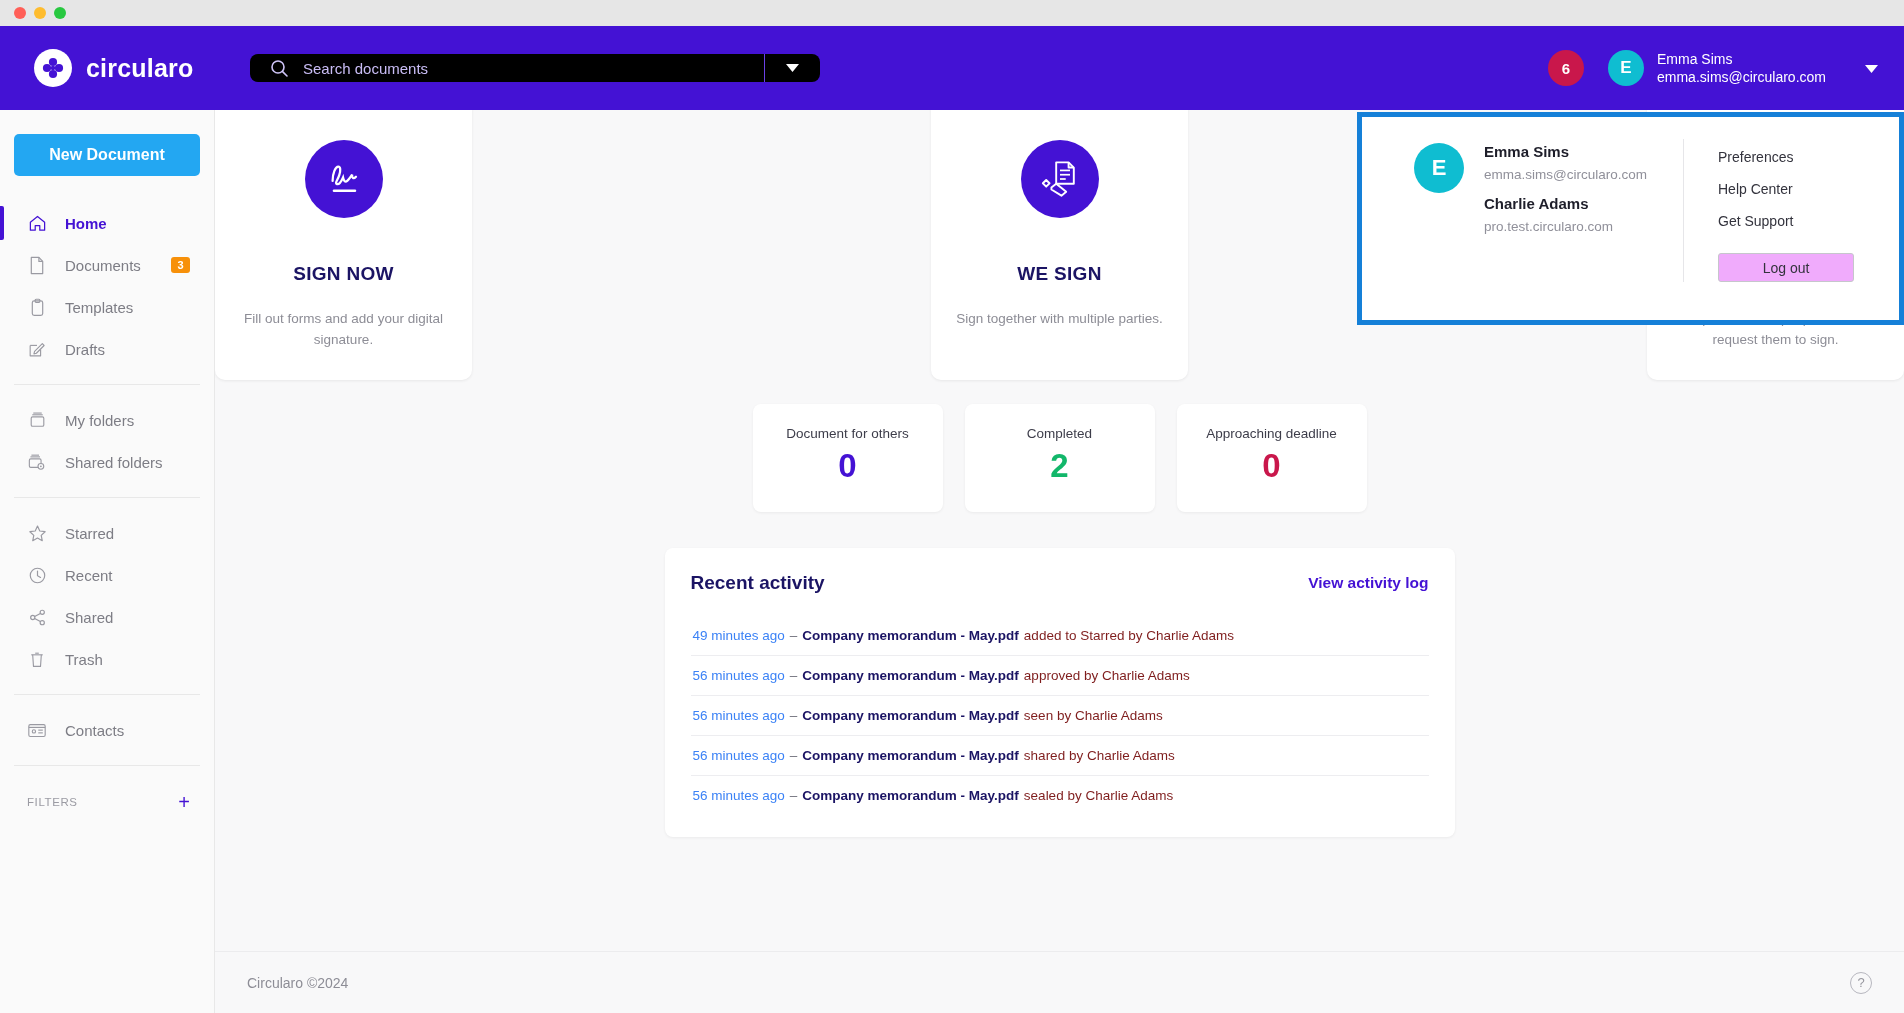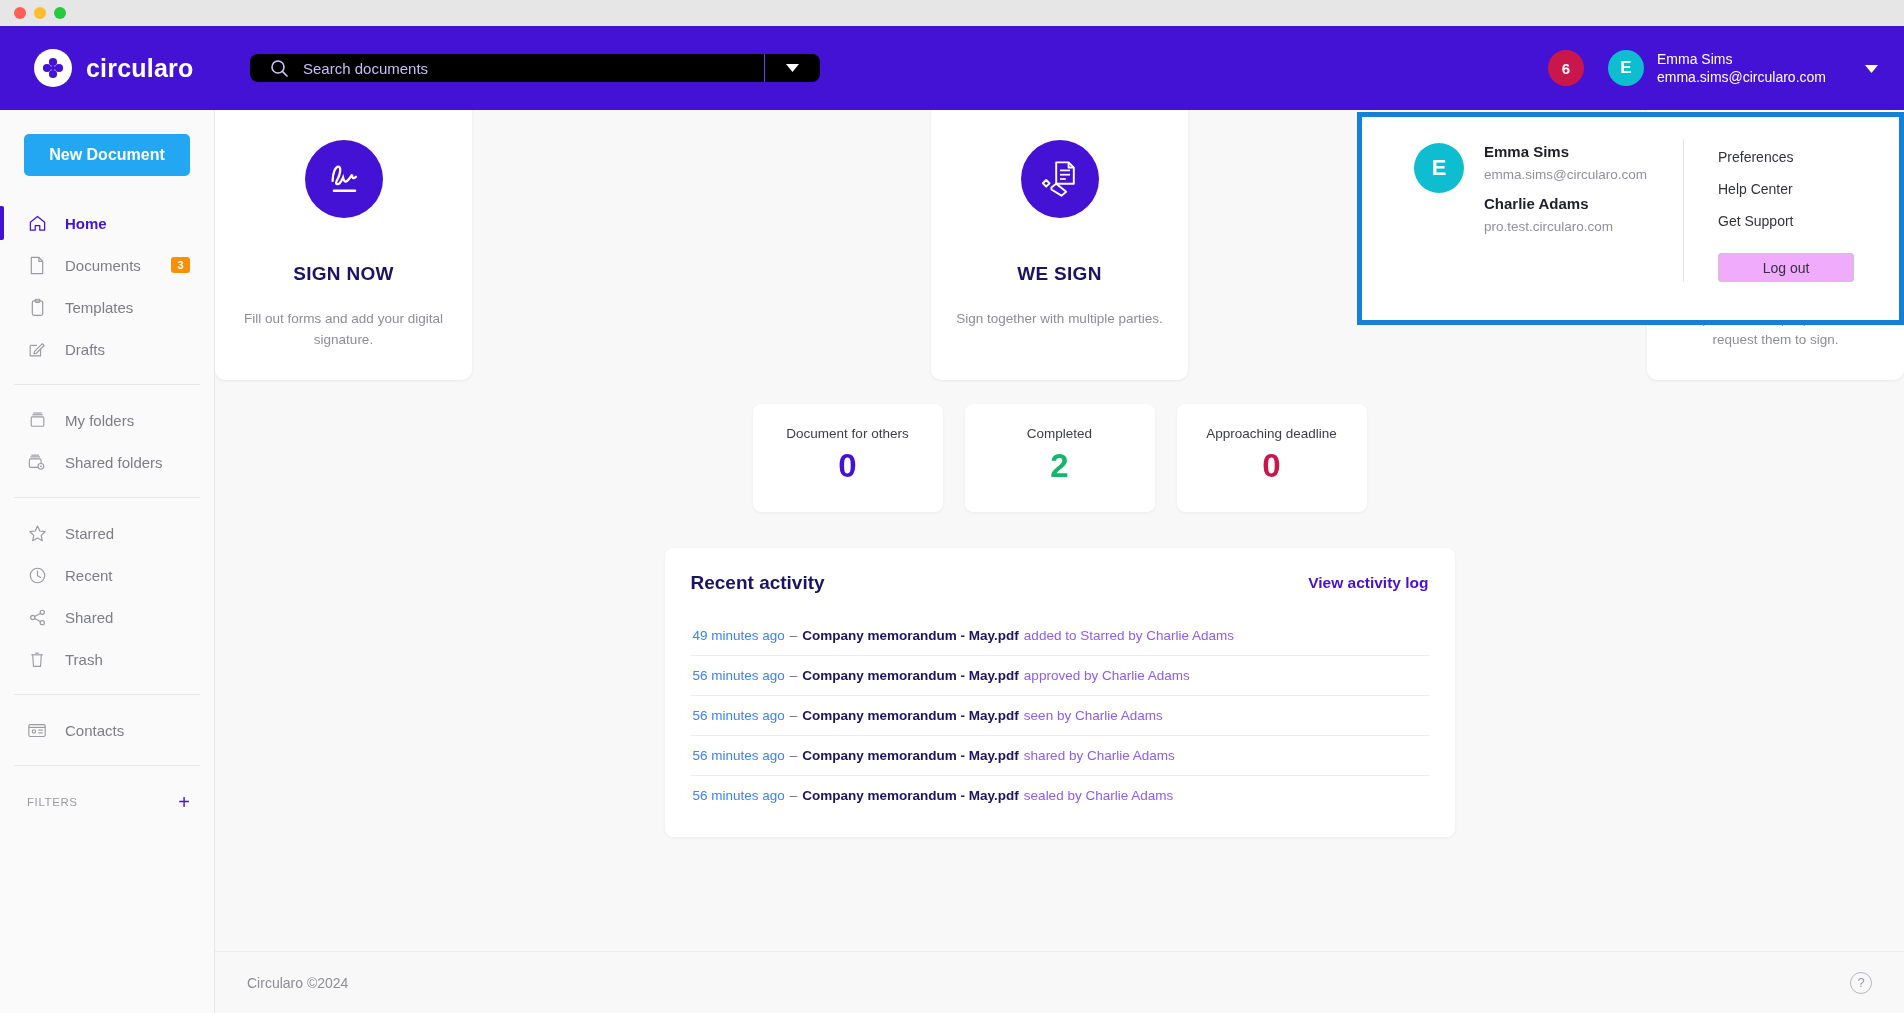--- a/index.html
+++ b/index.html
@@ -70,21 +70,21 @@
 
   
   .body-row { display: flex; height: calc(1013px - 26px - 84px); }
 
   
   .sidebar {
     width: 215px; background: #fafafa; border-right: 1px solid #e8e8e8;
     padding-top: 24px; flex: none; position: relative;
   }
   .new-doc-btn {
-    display: block; margin: 0 auto; width: 166px; height: 42px;
+    display: block; margin: 0 auto; width: 186px; height: 42px;
     background: #23a7f2; color: #fff; border: none; border-radius: 5px;
     font-size: 16px; font-weight: 600; cursor: pointer;
     font-family: "Liberation Sans", sans-serif;
   }
   .nav-group { margin-top: 26px; }
   .nav-item {
     display: flex; align-items: center; height: 42px;
     padding-left: 27px; gap: 18px; cursor: pointer; position: relative;
   }
   .nav-item .ico { width: 20px; display: flex; align-items: center; justify-content: center; flex: none; }
@@ -163,21 +163,21 @@
   }
   .activity-list { margin-top: 22px; }
   .activity-row {
     display: flex; align-items: center; gap: 5px; font-size: 13.5px;
     padding: 12px 2px; border-bottom: 1px solid #ededf0; flex-wrap: nowrap;
   }
   .activity-row:last-child { border-bottom: none; }
   .act-time { color: #3b82f6; }
   .act-dash { color: #6c6c78; }
   .act-doc { color: #1b1464; font-weight: 700; }
-  .act-rest { color: #8b5cf6; }
+  .act-rest { color: #7f1d1d; }
 
   
   .footer {
     height: 62px; border-top: 1px solid #ececee; background: #f8f8f9;
     display: flex; align-items: center; padding: 0 32px;
   }
   .footer-text { font-size: 14px; color: #8d8d96; }
   .help-circle {
     margin-left: auto; width: 22px; height: 22px; border-radius: 50%;
     border: 1px solid #b7b7bf; color: #97979f; font-size: 13px;

